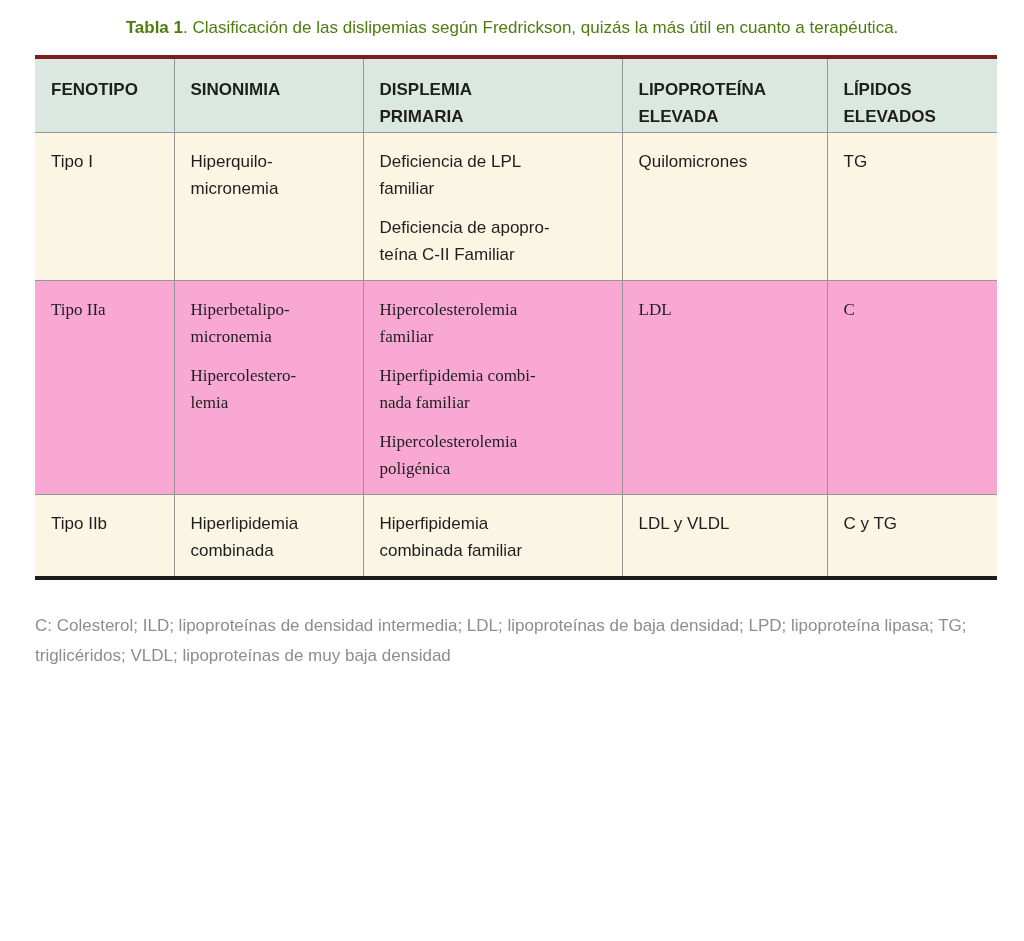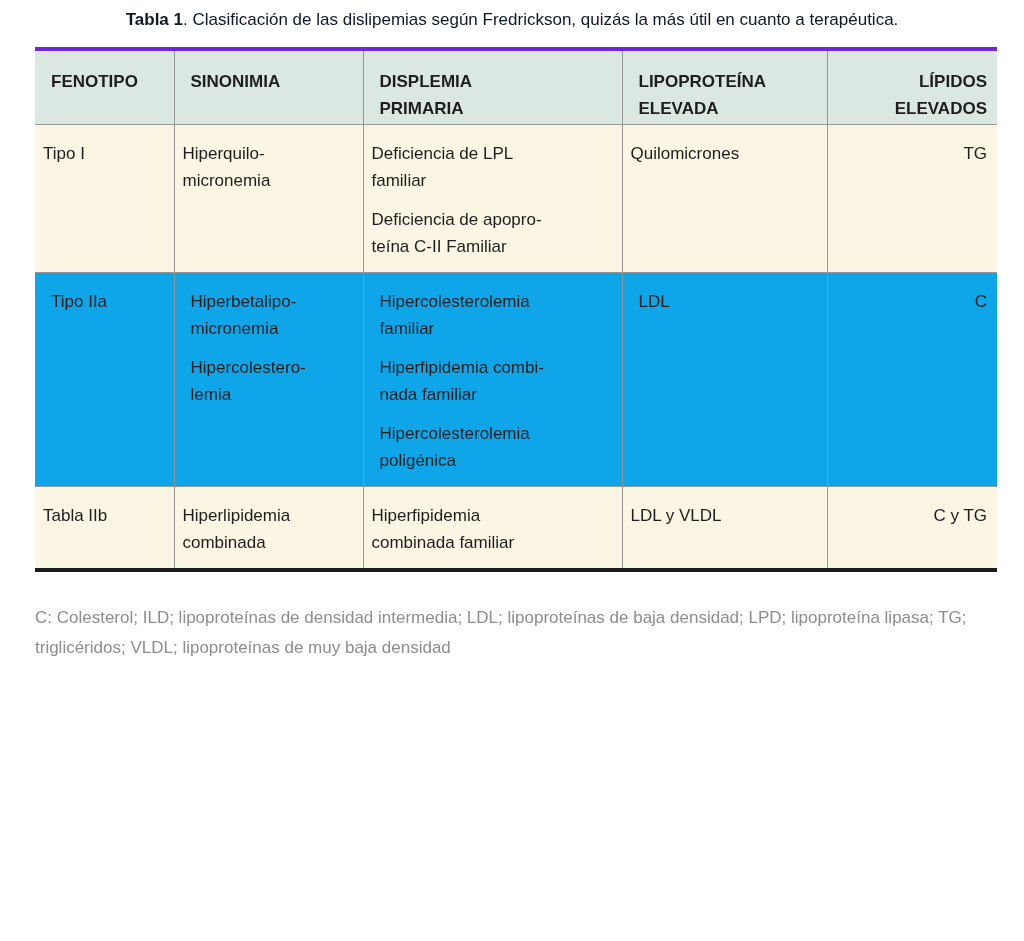--- a/index.html
+++ b/index.html
@@ -14,47 +14,48 @@
     width: 1024px;
     height: 941px;
     background: #ffffff;
     overflow: hidden;
   }
   .title {
     padding-top: 10px;
     text-align: center;
     font-size: 17px;
     line-height: 20px;
-    color: #0f172a;
+    color: #4d7c0f;
+    margin-top: 8px;
   }
   .title b { font-weight: bold; }
 
   table.fred {
     border-collapse: collapse;
     table-layout: fixed;
     width: 962px;
     margin: 17px 0 12px 35px;
-    border-top: 4px solid #6d28d9;
+    border-top: 4px solid #7f1d1d;
     border-bottom: 4px solid #1b1b1b;
   }
   table.fred th, table.fred td {
     vertical-align: top;
     text-align: left;
     padding: 15px 10px 0 16px;
     font-size: 17px;
     line-height: 27px;
     border-right: 1px solid #969696;
     border-top: 1px solid #969696;
     overflow: hidden;
   }
   table.fred th { font-weight: bold; padding-top: 17px; white-space: pre-line; }
-  table.fred th:last-child, table.fred td:last-child { border-right: none; text-align: right; }
+  table.fred th:last-child, table.fred td:last-child { border-right: none; }
   table.fred thead th { border-top: none; background: #dbe8e1; }
-  tr.mint td  { background: #0ea5e9; }
-  tr.cream td { background: #faf6e3; padding-left: 8px; }
+  tr.mint td  { background: #f9a8d4; font-family: Liberation Serif, serif; }
+  tr.cream td { background: #faf6e3; }
   td p { margin: 0 0 12px 0; white-space: pre-line; }
 
   .footnote {
     margin: 31px 0 0 35px;
     width: 962px;
     font-size: 17px;
     line-height: 30px;
     color: #8d8d8d;
     white-space: pre-line;
   }
@@ -128,21 +129,21 @@
         </td>
         <td>
             <p>LDL</p>
           </td>
         <td>
             <p>C</p>
           </td>
       </tr>
       <tr class="cream" style="height:77px">
         <td>
-            <p>Tabla IIb</p>
+            <p>Tipo IIb</p>
           </td>
         <td>
             <p>Hiperlipidemia
 combinada</p>
           </td>
         <td>
             <p>Hiperfipidemia
 combinada familiar</p>
           </td>
         <td>

